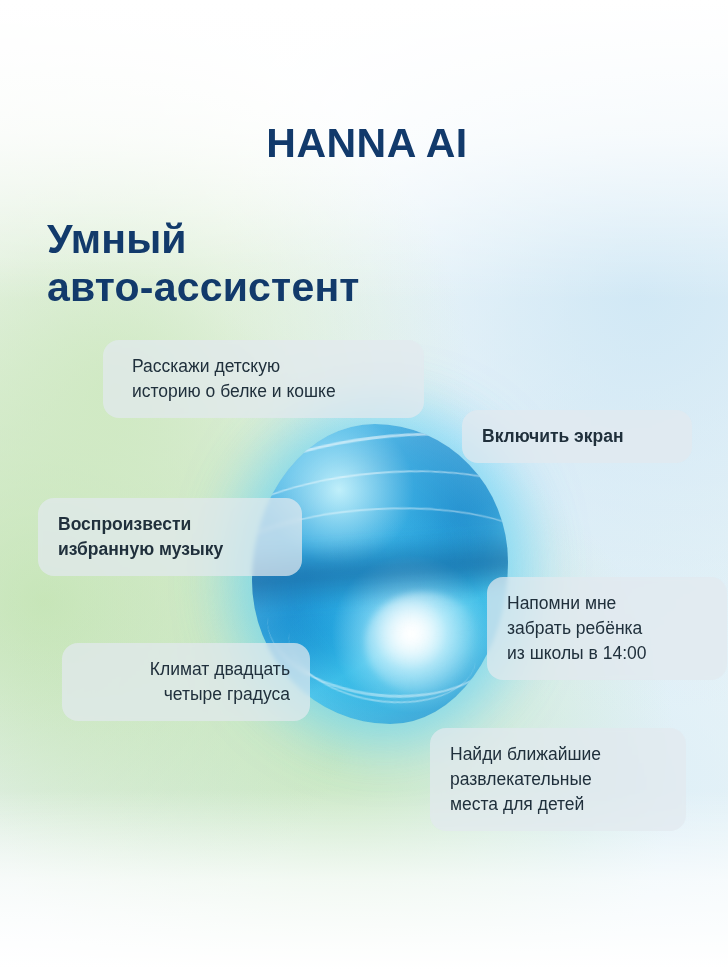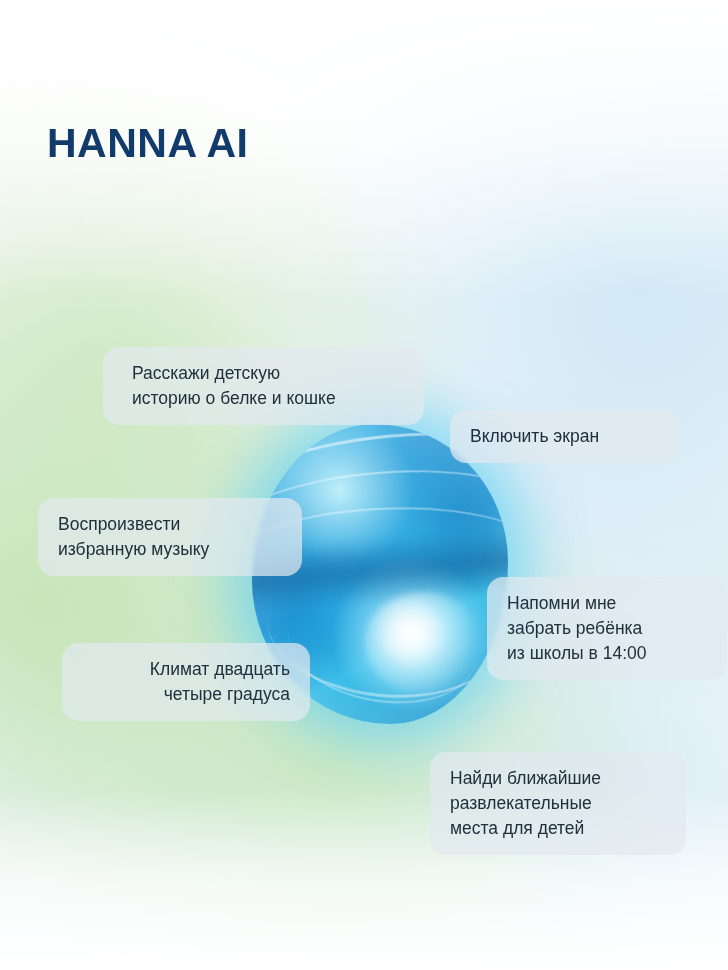--- a/index.html
+++ b/index.html
@@ -54,20 +54,21 @@
     color: #123a6b;
     font-size: 41px;
     line-height: 1.17;
     font-weight: 700;
     letter-spacing: 0.2px;
     white-space: pre-line;
   }
   .headline .brand {
     display: block;
     letter-spacing: 0.5px;
+    text-align: center;
   }
 
   
   .orb-wrap {
     position: absolute;
     left: 252px;
     top: 424px;
     width: 256px;
     height: 300px;
   }
@@ -137,38 +138,40 @@
     border-radius: 16px;
     background: rgba(226, 233, 238, 0.72);
     color: #20303c;
     font-size: 17.5px;
     line-height: 1.42;
     padding: 14px 20px;
     white-space: pre-line;
     backdrop-filter: blur(2px);
   }
 
-  .b-story    { left: 103px; top: 347px;  width: 272px; padding-left: 29px; }
-  .b-screen   { left: 450px; top: 410px;  width: 190px; }
-  .b-music    { left: 38px;  top: 498px;  width: 224px; }
+  .b-story    { left: 103px; top: 340px;  width: 272px; padding-left: 29px; }
+  .b-screen   { left: 462px; top: 410px;  width: 190px; font-weight: bold; }
+  .b-music    { left: 38px;  top: 498px;  width: 224px; font-weight: bold; }
   .b-remind   { left: 487px; top: 577px;  width: 200px; }
   .b-climate  { left: 62px;  top: 643px;  width: 208px; text-align: right; }
   .b-route    { left: 131px; top: 761px;  width: 225px; }
-  .b-places   { left: 430px; top: 752px;  width: 216px; }
+  .b-places   { left: 430px; top: 728px;  width: 216px; }
 </style>
 </head>
 <body>
 
 <div class="poster">
 
   <div class="veil-top"></div>
   <div class="veil-bottom"></div>
 
   <div class="headline">
     <span class="brand">HANNA AI</span>
+    <span class="sub">Умный
+авто-ассистент</span>
   </div>
 
   <div class="orb-wrap">
     <div class="orb-glow"></div>
     <div class="orb">
       <div class="swirl s1"></div>
       <div class="swirl s2"></div>
       <div class="swirl s3"></div>
       <div class="dark-band"></div>
       <div class="swirl s4"></div>

